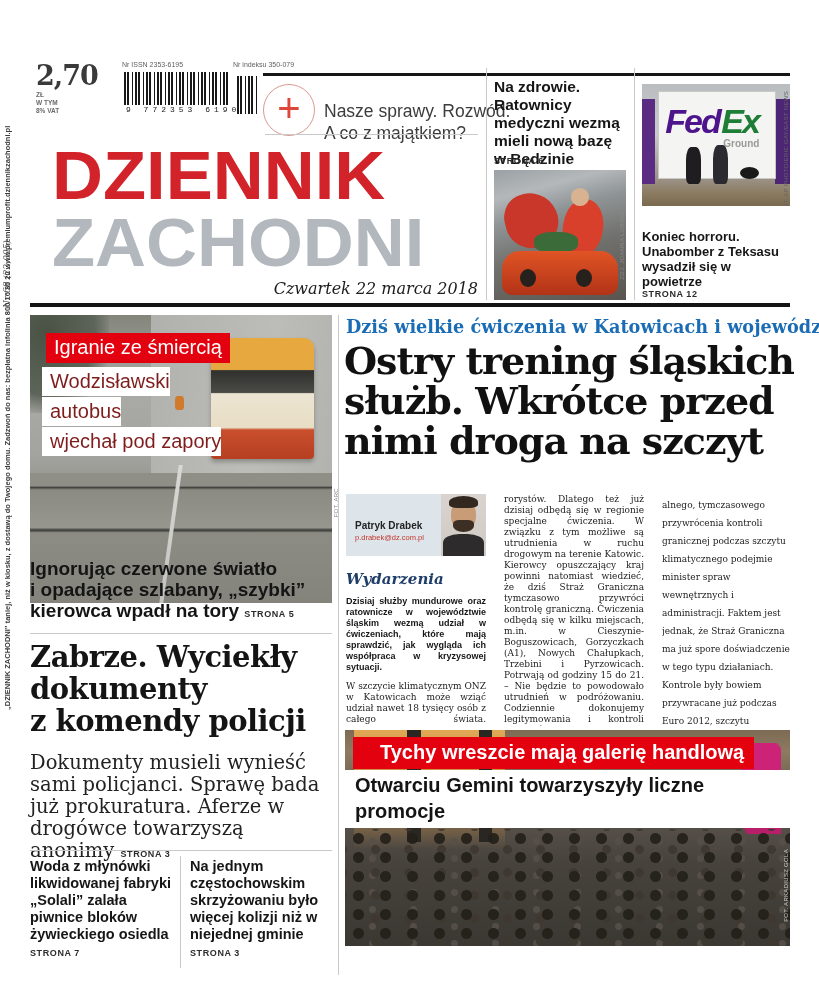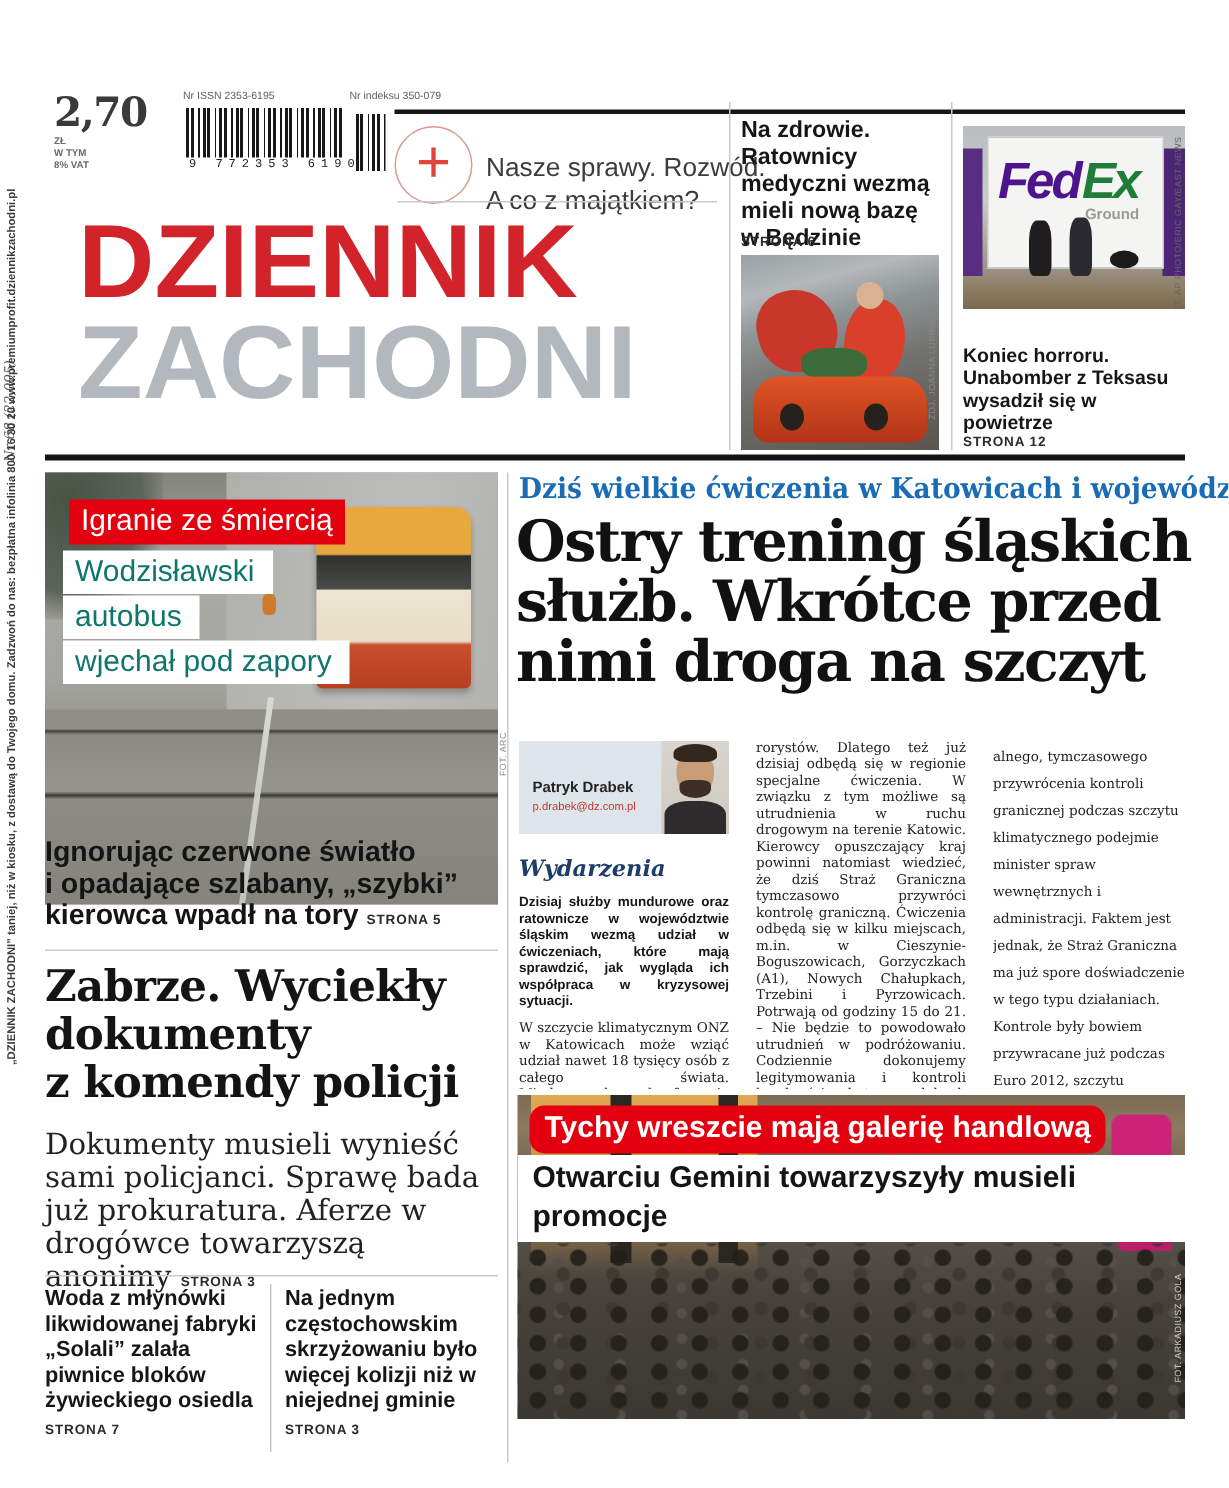--- a/index.html
+++ b/index.html
@@ -25,38 +25,38 @@
                display:flex;align-items:center;justify-content:center;}
   .plus-glyph{color:#e0453a;font-size:40px;font-weight:300;line-height:40px;margin-top:-4px;}
   .promo-t{font:17.5px/1.26 "Liberation Sans",sans-serif;color:#3c3c3c;}
   .mast{font-weight:bold;font-size:63px;letter-spacing:0px;line-height:60px;transform:scale(1.12,1.1);transform-origin:left top;}
   .datetxt{font:italic 16px "DejaVu Serif",serif;color:#1c1c1c;}
   .tease-h{font:bold 15.5px/1.16 "Liberation Sans",sans-serif;color:#161616;}
 
   
   .photo{overflow:hidden;}
   .lbl-red{display:inline-block;background:#e3000f;color:#fff;font:20px/26px "Liberation Sans",sans-serif;padding:1px 8px 3px 8px;}
-  .lbl-white{display:inline-block;background:#fff;color:#0f766e;font:20px/26px "Liberation Sans",sans-serif;padding:1px 12px 2px 8px;}
+  .lbl-white{display:inline-block;background:#fff;color:#7f1d1d;font:20px/26px "Liberation Sans",sans-serif;padding:1px 0 2px 8px;}
   .bus-head{font:bold 19px/21px "Liberation Sans",sans-serif;color:#141414;}
   .zab-h{font:bold 29px/32px "DejaVu Serif",serif;color:#141414;letter-spacing:-.5px;}
   .zab-b{font:19.5px/22px "DejaVu Serif",serif;color:#222;}
   .bteaser{font:bold 14.5px/17px "Liberation Sans",sans-serif;color:#161616;}
 
   
   .kicker{font:bold 19px "DejaVu Serif",serif;color:#1a6cb5;transform:scaleX(.93);transform-origin:left top;white-space:nowrap;}
   .mainhead{font:bold 38px/40px "DejaVu Serif",serif;color:#111;letter-spacing:-1px;}
   .bybox{background:#dee5ea;}
   .byname{font:bold 10px "Liberation Sans",sans-serif;color:#232323;}
   .bymail{font:7.5px "Liberation Sans",sans-serif;color:#c2352c;}
   .section-lbl{font:italic bold 15px "DejaVu Serif",serif;color:#1e3d69;}
   .lead{font:bold 9px/11px "Liberation Sans",sans-serif;color:#161616;}
   .bodytxt{font:9px/11px "DejaVu Serif",serif;color:#222;}
 
   
-  .tychy-red{display:inline-block;background:#e3000f;color:#fff;font:bold 20px/26px "Liberation Sans",sans-serif;padding:2px 10px 4px 10px;border-radius:10px;}
+  .tychy-red{display:inline-block;background:#e3000f;color:#fff;font:bold 20px/26px "Liberation Sans",sans-serif;padding:2px 10px 4px 27px;}
   .tychy-white{display:inline-block;background:#fff;color:#141414;font:bold 20px/26px "Liberation Sans",sans-serif;padding:2px 10px 4px 10px;}
   .caption{font:bold 12px/14px "Liberation Sans",sans-serif;color:#1d1d1d;}
 
   
   .fedex-word{font-weight:bold;font-style:italic;font-size:34px;letter-spacing:-2px;}
   .shape{position:absolute;}
 </style>
 </head>
 <body>
 
@@ -86,20 +86,21 @@
     <span class="plus-glyph">+</span>
   </div>
   <div class="abs promo-t" style="left:324px;top:100px;width:200px;">
     <div>Nasze sprawy. Rozwód.</div>
     <div>A co z majątkiem?</div>
   </div>
   <div class="abs hline" style="left:265px;top:134px;width:213px;"></div>
 
   <div class="abs mast" style="left:52px;top:142px;color:#d2232b;">DZIENNIK</div>
   <div class="abs mast" style="left:52px;top:209px;color:#b2b8bd;">ZACHODNI</div>
+  <div class="abs datetxt" style="left:200px;top:279px;width:278px;text-align:right;">Czwartek 22 marca 2018</div>
 
   <div class="abs vline" style="left:486px;top:68px;height:232px;"></div>
   <div class="abs vline" style="left:634px;top:68px;height:232px;"></div>
 
   <div class="abs tease-h" style="left:494px;top:78px;width:134px;">Na zdrowie. Ratownicy medyczni wezmą mieli nową bazę w Będzinie</div>
   <div class="abs pagelabel" style="left:494px;top:156px;">STRONA 6</div>
   <div class="abs photo" style="left:494px;top:170px;width:132px;height:130px;
        background:linear-gradient(165deg,#9aa0a4 0%,#b4b8ba 18%,#8f9496 34%,#70706c 60%,#5a5450 100%);">
     <div class="shape" style="left:8%;top:18%;width:40%;height:42%;background:#c8372a;border-radius:45% 55% 50% 50%;transform:rotate(-14deg);"></div>
     <div class="shape" style="left:52%;top:22%;width:30%;height:44%;background:#d8402c;border-radius:48%;transform:rotate(8deg);"></div>
@@ -210,17 +211,17 @@
     <div class="shape" style="left:2%;top:0;width:34%;height:55%;background:linear-gradient(180deg,#e0a855 0%,#c98f43 40%,rgba(120,95,60,0) 100%);"></div>
     <div class="shape" style="left:14%;top:0;width:3%;height:52%;background:#2a2622;"></div>
     <div class="shape" style="left:30%;top:0;width:3%;height:52%;background:#2a2622;"></div>
     <div class="shape" style="left:20%;top:24%;width:9%;height:16%;background:radial-gradient(circle at 30% 30%,#e84040 0 28%,transparent 30%),radial-gradient(circle at 70% 45%,#c82828 0 30%,transparent 32%),radial-gradient(circle at 45% 70%,#e05050 0 26%,transparent 28%);"></div>
     <div class="shape" style="left:52%;top:18%;width:12%;height:20%;background:radial-gradient(circle at 35% 30%,#e03838 0 26%,transparent 28%),radial-gradient(circle at 70% 50%,#c02020 0 30%,transparent 32%),radial-gradient(circle at 40% 75%,#e84848 0 24%,transparent 26%);"></div>
     <div class="shape" style="right:2%;top:6%;width:9%;height:42%;background:radial-gradient(circle at 50% 20%,#cc2277 0 30%,transparent 33%),radial-gradient(circle at 40% 55%,#d63a8a 0 28%,transparent 31%),radial-gradient(circle at 60% 85%,#b81e6a 0 26%,transparent 29%);"></div>
     <div class="shape" style="left:0;top:46%;width:100%;height:54%;opacity:.9;
          background-image:radial-gradient(circle at 50% 50%,#232019 0 5px,transparent 6px),radial-gradient(circle at 50% 50%,#3e3830 0 4px,transparent 5px),radial-gradient(circle at 50% 50%,#57504a 0 3px,transparent 4px);
          background-size:27px 19px,33px 23px,41px 17px;background-position:0 0,14px 9px,7px 4px;"></div>
     <div class="shape tychy-red" style="left:8px;top:7px;">Tychy wreszcie mają galerię handlową</div>
-    <div class="shape tychy-white" style="left:0;top:40px;">Otwarciu Gemini towarzyszyły musieli promocje</div>
+    <div class="shape tychy-white" style="left:0;top:40px;">Otwarciu Gemini towarzyszyły liczne promocje</div>
     <div class="credit" style="position:absolute;right:1px;top:55%;color:#cfcfcf;">FOT. ARKADIUSZ GOLA</div>
   </div>
 
 </div>
 
 </body></html>

